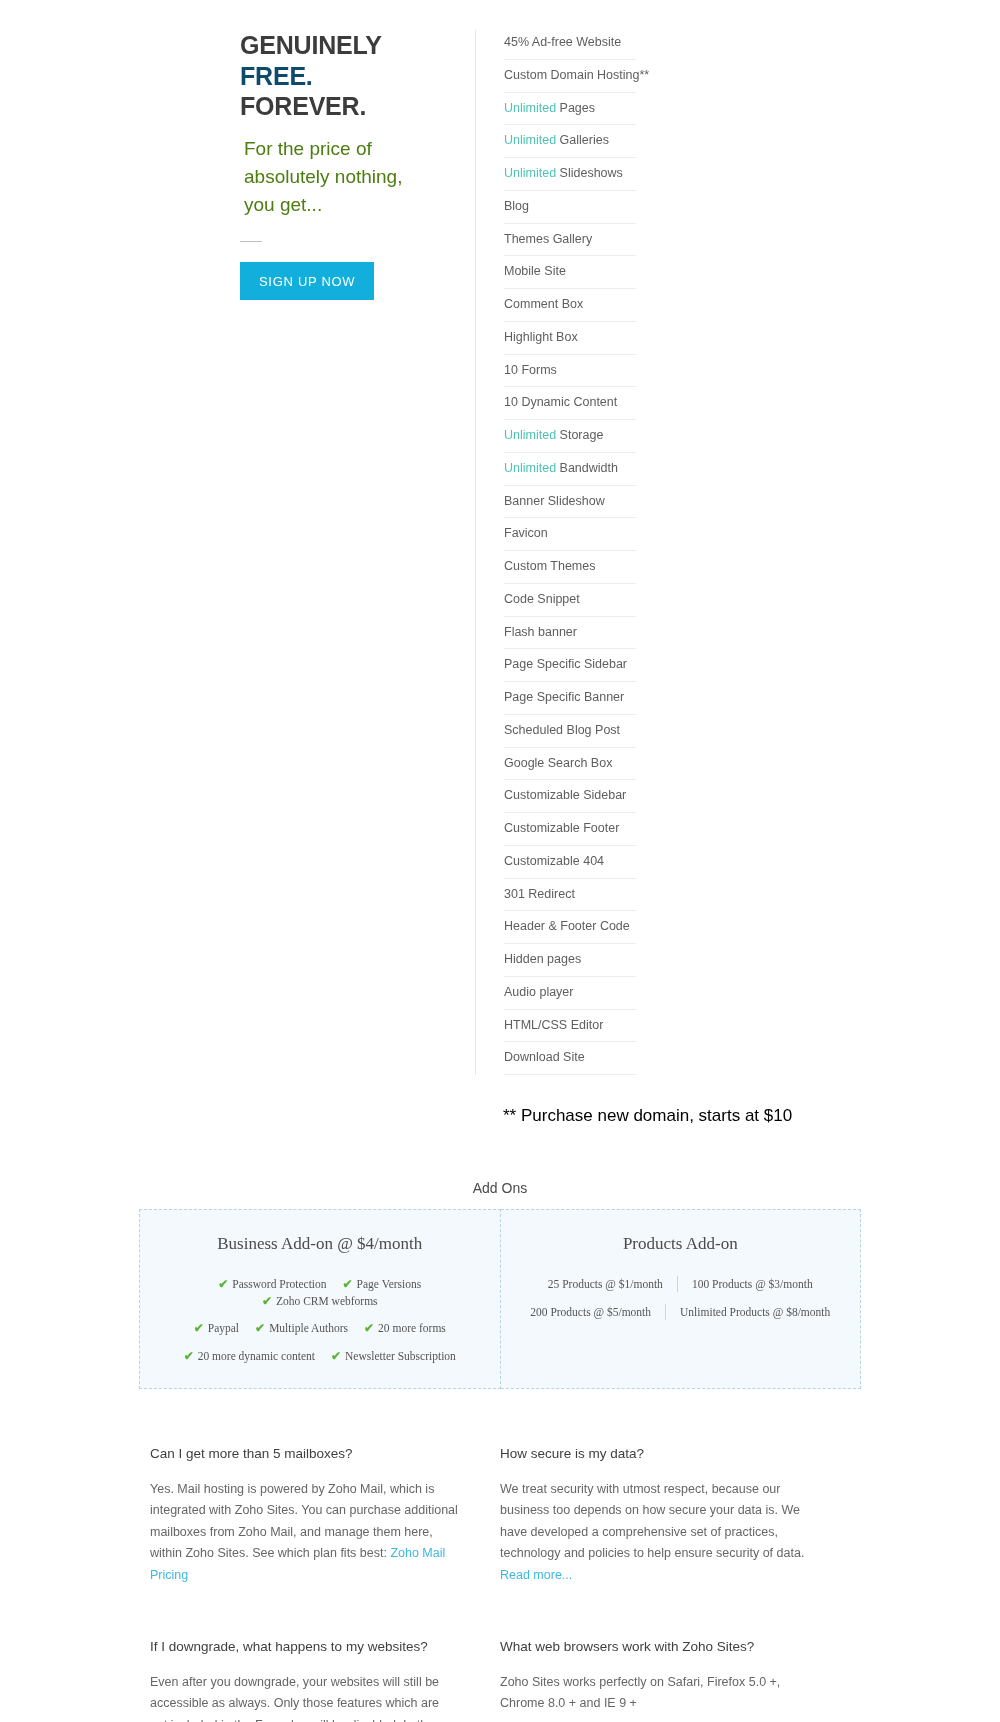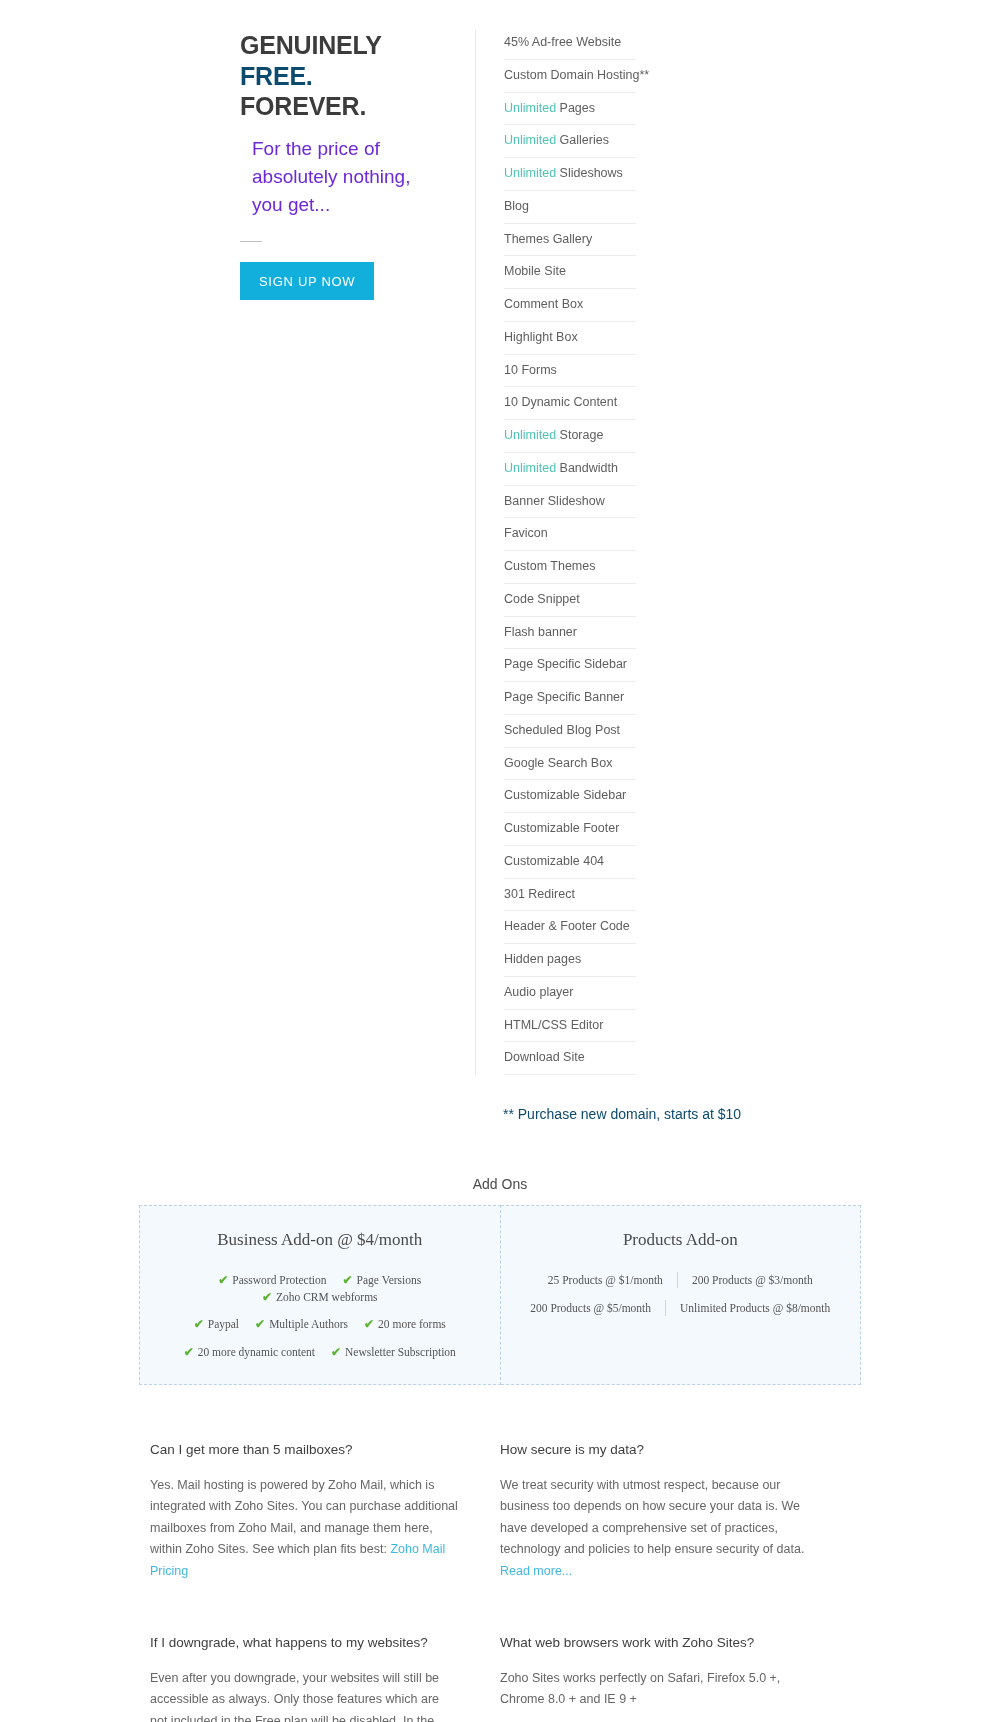--- a/index.html
+++ b/index.html
@@ -39,24 +39,24 @@
     color: #3c3c3c;
     line-height: 1.22;
     letter-spacing: -0.2px;
     margin: 0 0 13px 0;
   }
   .headline .accent {
     color: #0c4a6e;
   }
   .subline {
     font-size: 19px;
-    color: #6d28d9;
+    color: #4d7c0f;
     line-height: 1.48;
     font-weight: normal;
-    margin: 12px;
+    margin: 4px;
   }
   .hr-short {
     width: 22px;
     height: 1px;
     background: #bdbdbd;
     margin: 22px 0 20px 0;
     border: 0;
   }
   .signup-btn {
     display: inline-block;
@@ -89,22 +89,22 @@
     padding: 9px 0 9px 0;
     border-bottom: 1px solid #ededed;
     white-space: nowrap;
     line-height: 1.1;
   }
   .feature-list li:first-child { padding-top: 6px; }
   .feature-list li .hl {
     color: #4ec3b4;
   }
   .footnote {
-    font-size: 14px;
-    color: #0c4a6e;
+    font-size: 17px;
+    color: #000000;
     margin: 31px 0 0 0;
     padding-left: 28px;
   }
 
   
   .addons-wrap {
     margin-top: 54px;
   }
   .addons-title {
     text-align: center;
@@ -277,21 +277,21 @@
       <div class="addon-feats">
           <div class="feat-line"><span class="feat-item"><span class="check">✔</span><span>Password Protection</span></span><span class="feat-item"><span class="check">✔</span><span>Page Versions</span></span><span class="feat-item"><span class="check">✔</span><span>Zoho CRM webforms</span></span></div>
           <div class="feat-line"><span class="feat-item"><span class="check">✔</span><span>Paypal</span></span><span class="feat-item"><span class="check">✔</span><span>Multiple Authors</span></span><span class="feat-item"><span class="check">✔</span><span>20 more forms</span></span></div>
           <div class="feat-line"><span class="feat-item"><span class="check">✔</span><span>20 more dynamic content</span></span><span class="feat-item"><span class="check">✔</span><span>Newsletter Subscription</span></span></div>
         </div>
     </div>
 
     <div class="addon-card">
       <h3>Products Add-on</h3>
       <div class="addon-prices">
-          <div class="prod-line"><span class="prod-item">25 Products @ $1/month</span><span class="prod-item">200 Products @ $3/month</span></div>
+          <div class="prod-line"><span class="prod-item">25 Products @ $1/month</span><span class="prod-item">100 Products @ $3/month</span></div>
           <div class="prod-line"><span class="prod-item">200 Products @ $5/month</span><span class="prod-item">Unlimited Products @ $8/month</span></div>
         </div>
     </div>
 
   </div>
 </section>
 
 <section class="faq-wrap">
     <div class="faq-col">
       <div class="faq-item">

